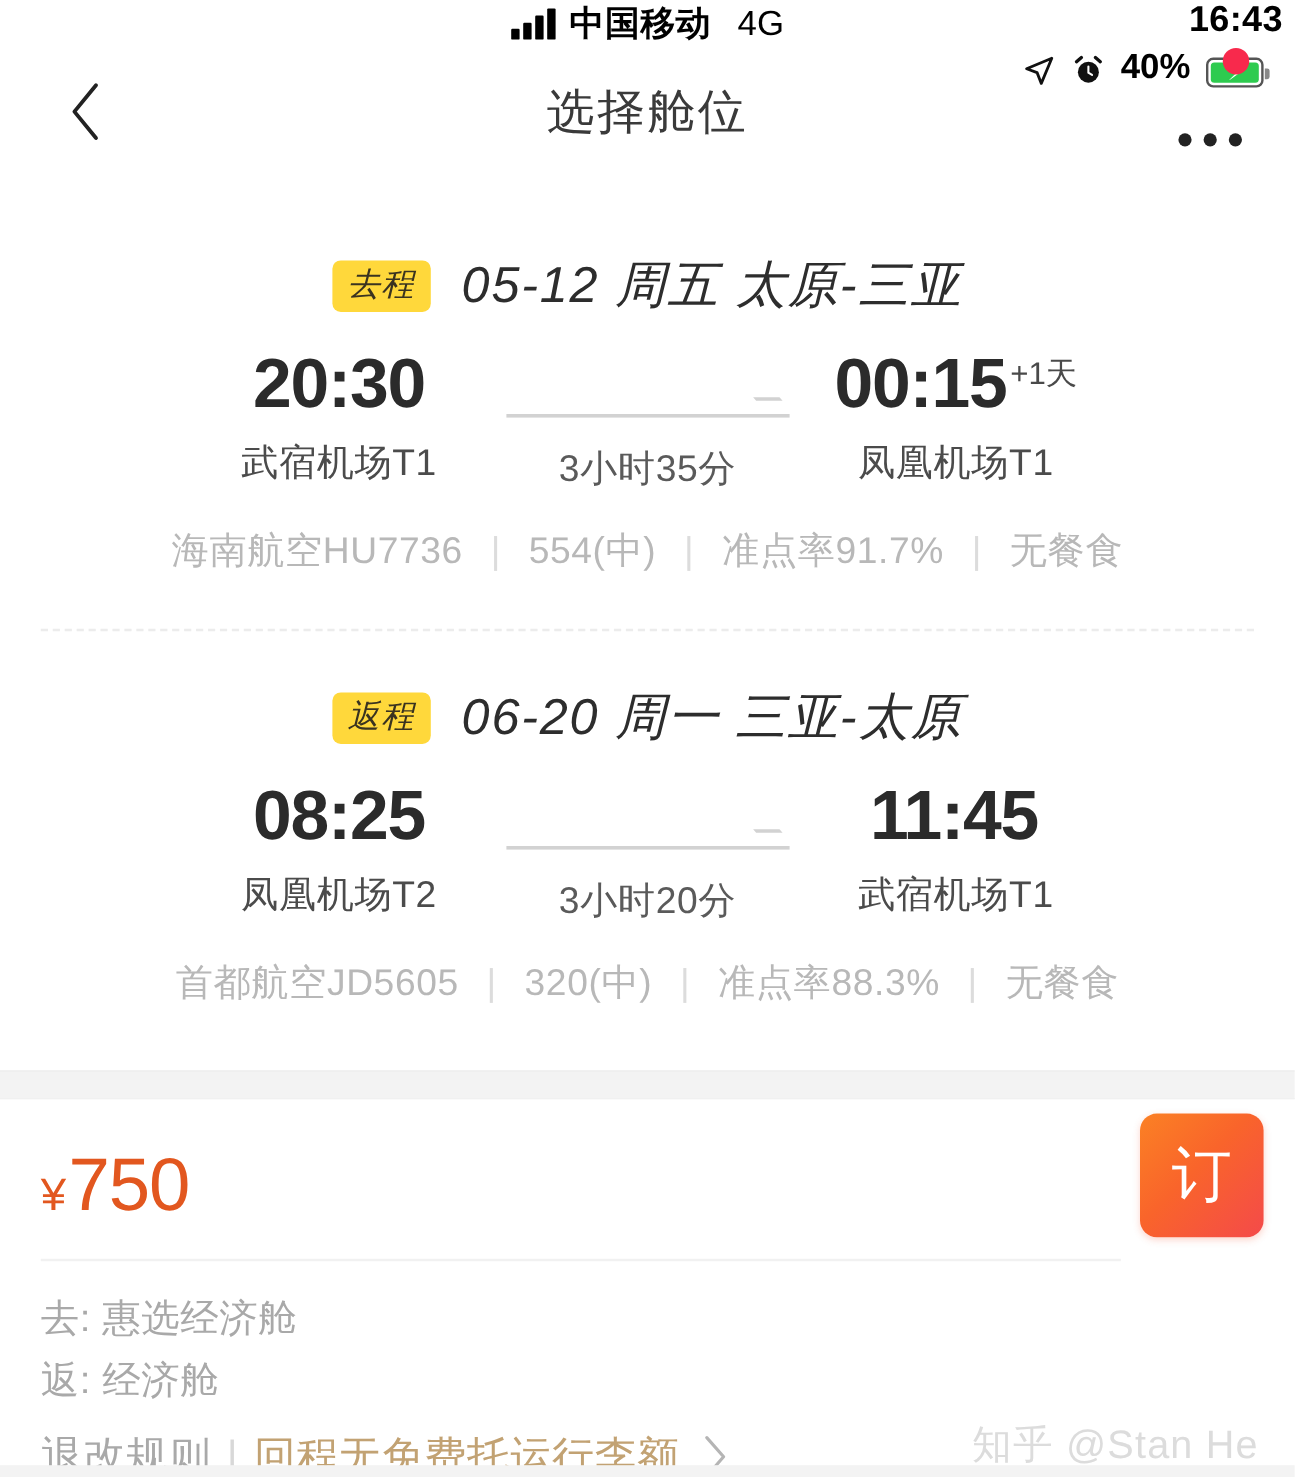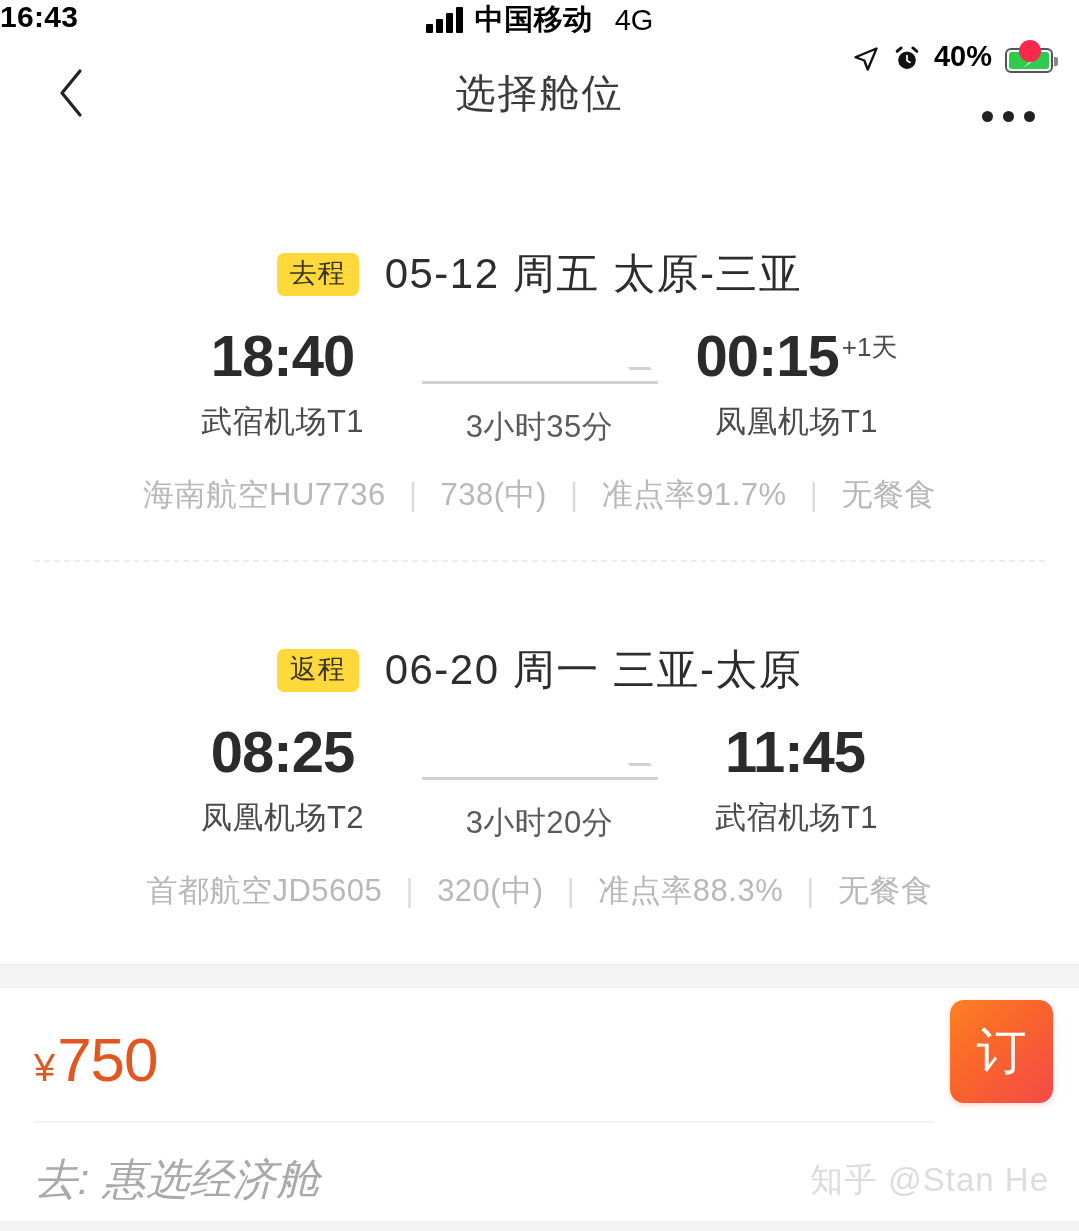--- a/index.html
+++ b/index.html
@@ -54,22 +54,22 @@
     letter-spacing: 0.5px;
   }
   .network {
     font-size: 29px;
     font-weight: 500;
     color: #000;
     margin-left: 10px;
   }
   .sb-center {
     position: absolute;
-    left: 0; right: 0;
-    text-align: left;
+    left: 0; right: 10px;
+    text-align: right;
     font-size: 30px;
     font-weight: 700;
     color: #000;
     letter-spacing: 0.3px;
   }
   .sb-right {
     margin-left: auto;
     display: flex;
     align-items: flex-end;
     gap: 13px;
@@ -175,21 +175,22 @@
     padding: 0;
   }
   .segment {
     padding: 0 0 0 0;
   }
   .seg-header {
     display: flex;
     align-items: center;
     justify-content: center;
     gap: 26px;
-    margin-top: 80px;
+    margin-top: 44px;
+    font-style: italic;
   }
   .badge {
     background: #ffd83b;
     color: #3a3320;
     font-size: 27px;
     padding: 7px 13px 9px;
     border-radius: 7px;
     line-height: 1;
     letter-spacing: 1px;
   }
@@ -321,25 +322,24 @@
   }
   .thin-divider {
     margin-top: 26px;
     border-top: 2px solid #f1f1f1;
     width: 900px;
   }
   .cabin-lines {
     margin-top: 22px;
   }
   .cabin-line {
-    font-size: 43px;
+    font-size: 32px;
     color: #a9a9a9;
     line-height: 1.62;
     letter-spacing: 0.5px;
-    font-style: italic;
   }
   .rules-line {
     margin-top: 14px;
     display: flex;
     align-items: center;
     font-size: 35px;
     color: #a9a9a9;
     letter-spacing: 0.5px;
   }
   .rules-line .bar {
@@ -369,21 +369,21 @@
     align-items: center;
     justify-content: center;
     font-size: 50px;
     cursor: pointer;
     box-shadow: 0 2px 6px rgba(244,90,60,0.25);
   }
 
   .watermark {
     position: absolute;
     right: 30px;
-    bottom: 28px;
+    bottom: 4px;
     font-size: 33px;
     color: #dcdcdc;
     letter-spacing: 1px;
   }
   .bottom-strip {
     position: absolute;
     left: 0; right: 0; bottom: 0;
     height: 10px;
     background: #f3f3f3;
   }
@@ -443,21 +443,21 @@
 <div class="flights">
 
   <div class="segment">
     <div class="seg-header">
       <span class="badge">去程</span>
       <span class="seg-title">05-12 周五 太原-三亚</span>
     </div>
     <div class="seg-body">
       <div class="endpoint left">
         <div class="ep-time-wrap">
-          <span class="ep-time">18:40</span>
+          <span class="ep-time">20:30</span>
         </div>
         <div class="ep-airport">武宿机场T1</div>
       </div>
       <div class="middle">
         <div class="arrow-line">
           <span class="ln"></span>
             <span class="hd"></span>
         </div>
         <div class="duration">3小时35分</div>
       </div>
@@ -465,21 +465,21 @@
         <div class="ep-time-wrap">
           <span class="ep-time">00:15</span>
           <span class="ep-plus">+1天</span>
         </div>
         <div class="ep-airport">凤凰机场T1</div>
       </div>
     </div>
     <div class="seg-meta">
       <span>海南航空HU7736</span>
       <span class="sep">|</span>
-      <span>738(中)</span>
+      <span>554(中)</span>
       <span class="sep">|</span>
       <span>准点率91.7%</span>
       <span class="sep">|</span>
       <span>无餐食</span>
     </div>
   </div>
 
   <div class="dashed-divider"></div>
 
   <div class="segment">

